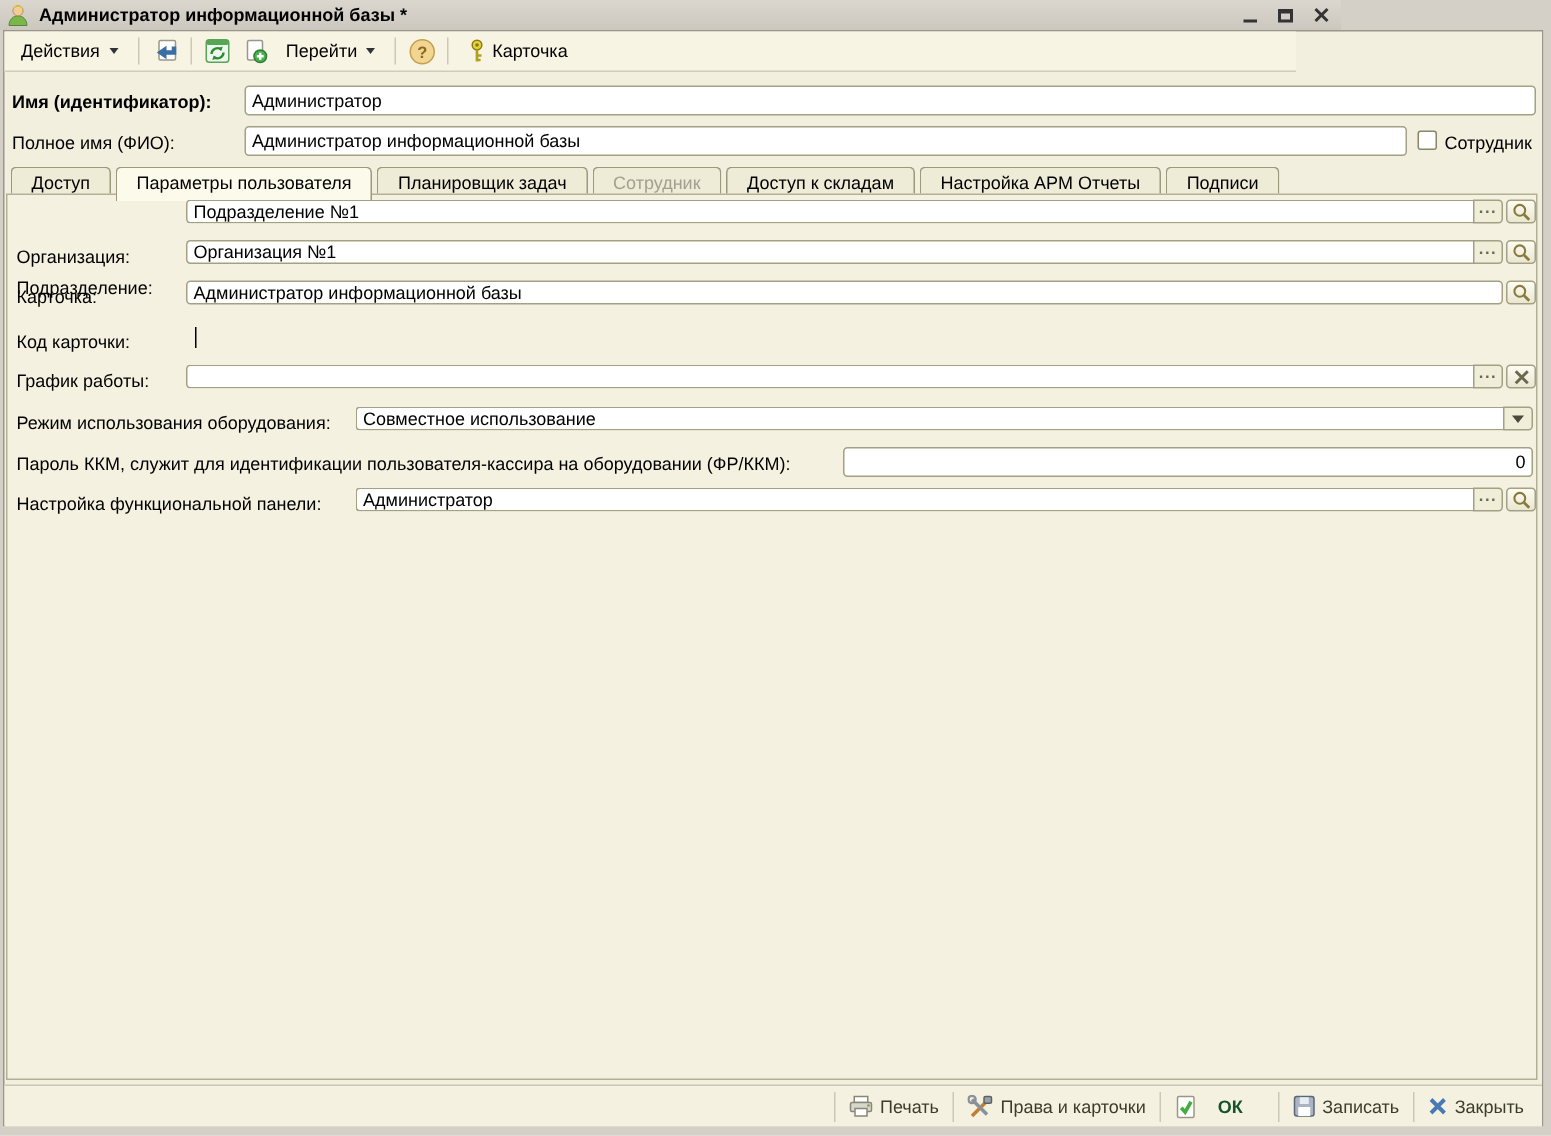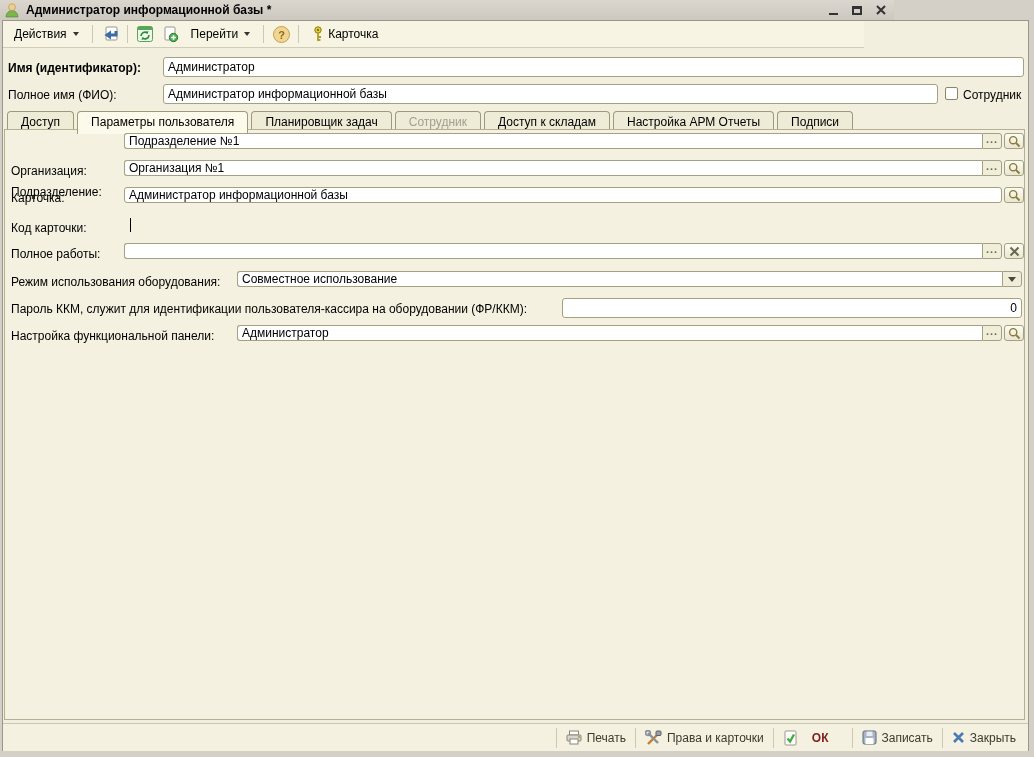--- a/index.html
+++ b/index.html
@@ -84,21 +84,21 @@
     background:#f4f1e0; border:1px solid #b3b095; z-index:2;
   }
   
   .footer {
     position:absolute; left:3px; top:723px; width:1025px; height:28px;
     background:#f4f1e0; border-top:1px solid #c9c6b2;
     display:flex; align-items:center; justify-content:flex-end; padding:0 8px;
     color:#3c3c2c;
   }
   .f-btn { display:flex; align-items:center; gap:5px; padding:2px 4px; white-space:nowrap; cursor:default; }
-  .f-btn.ok { font-weight:bold; padding:2px 18px 2px 4px; gap:14px; color:#7f1d1d; }
+  .f-btn.ok { font-weight:bold; padding:2px 18px 2px 4px; gap:14px; color:#14532d; }
   .gray-bottom { position:absolute; left:0; top:751px; width:1034px; height:6px; background:#d4d0c8; }
   .gray-right { position:absolute; left:1029px; top:20px; width:5px; height:731px; background:#d4d0c8; }
   svg { display:block; }
 </style>
 </head>
 <body>
 
 <div class="titlebar">
   <span class="app-ico">
     <svg width="16" height="16" viewBox="0 0 16 16">
@@ -233,21 +233,21 @@
         <circle cx="5.2" cy="5.2" r="3.6" fill="none" stroke="#8a7a3a" stroke-width="1.4"></circle>
         <path d="M8 8l3.5 3.5" stroke="#8a7a3a" stroke-width="1.8"></path>
       </svg>
   </div>
 </div>
 
 <div class="lbl" style="left:11px; top:221px; z-index:4;">Код карточки:</div>
 <div class="cursor-bar" style="left:130px; top:218px; z-index:4;"></div>
 <div style="position:absolute; left:124px; top:215px; width:900px; height:20px; z-index:4;"></div>
 
-<div class="lbl" style="left:11px; top:247px; z-index:4;">Полное работы:</div>
+<div class="lbl" style="left:11px; top:247px; z-index:4;">График работы:</div>
 <div class="grp" style="left:124px; top:243px; width:900px; z-index:4;">
   <div class="inp has-seg"></div>
   <div class="seg">...</div>
   <div class="sqbtn">
     <svg width="11" height="11" viewBox="0 0 11 11">
         <path d="M1.5 1.5l8 8M9.5 1.5l-8 8" stroke="#6b6850" stroke-width="2"></path>
       </svg>
   </div>
 </div>
 

